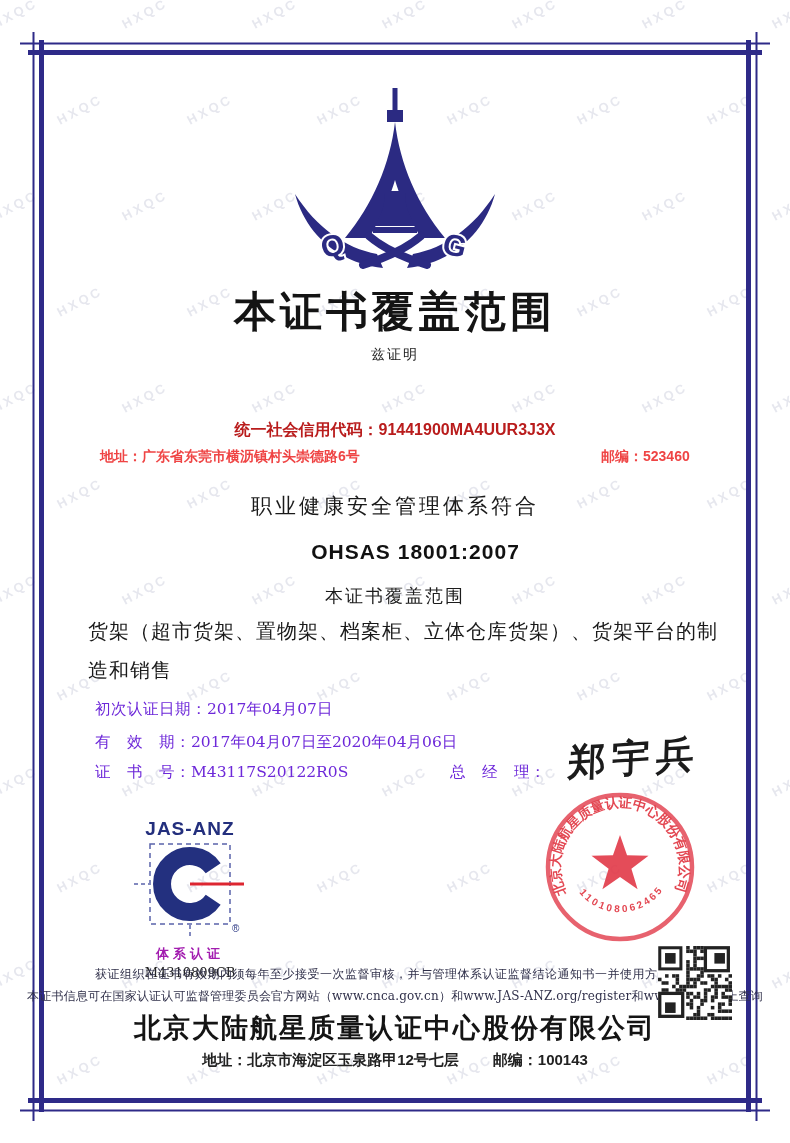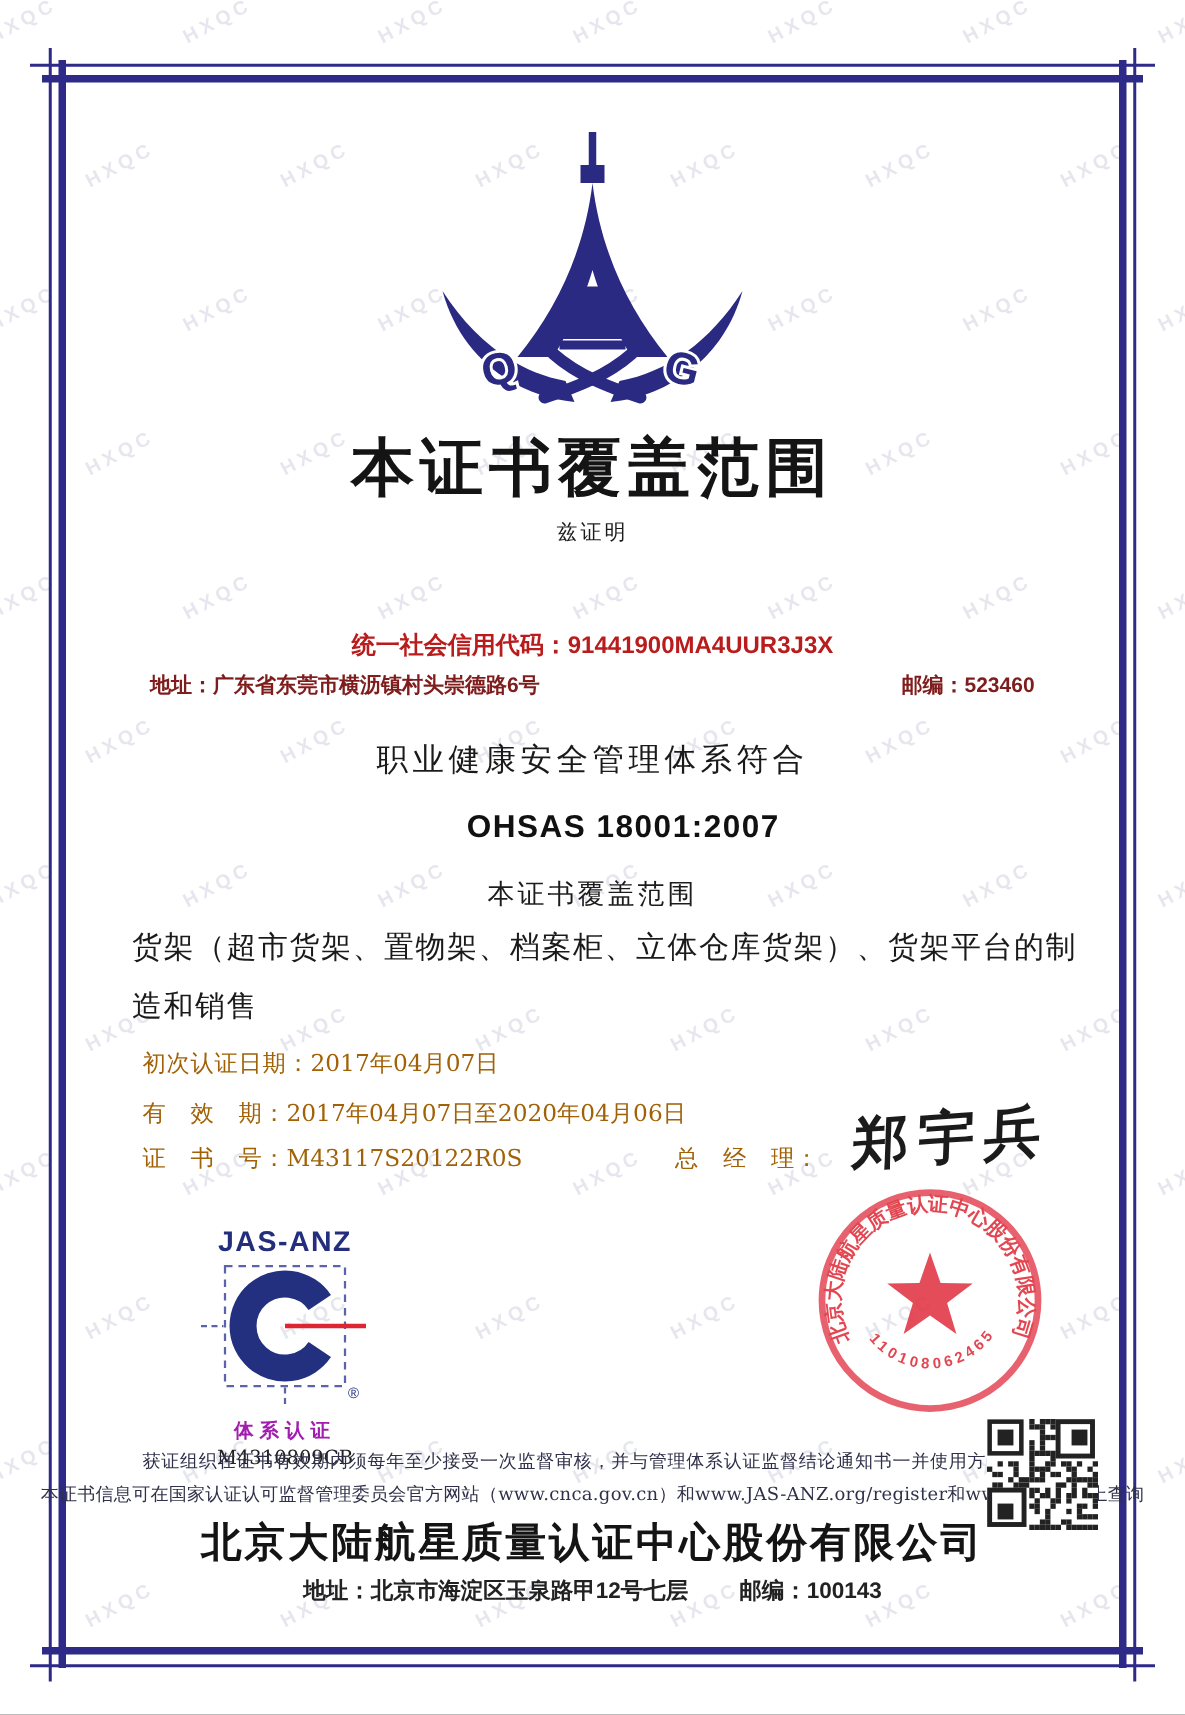--- a/index.html
+++ b/index.html
@@ -12,28 +12,28 @@
   
   .frame{position:absolute;left:0;top:0;z-index:1;}
   .content{position:absolute;inset:0;z-index:2;}
   .abs{position:absolute;}
   .ctr{left:0;right:0;text-align:center;}
   .sans{font-family:"Liberation Sans",sans-serif;}
   .title{top:284px;font-size:42px;font-weight:bold;letter-spacing:4px;color:#141414;}
   .certify{top:346px;font-size:14px;letter-spacing:2px;}
   .company{top:369px;font-size:31px;font-weight:bold;letter-spacing:1px;color:#161616;}
   .credit{top:420px;font-size:16px;font-weight:bold;color:#b91c1c;}
-  .addr-row{top:448px;font-size:14px;font-weight:bold;color:#7f1d1d;}
+  .addr-row{top:448px;font-size:14px;font-weight:bold;color:#ef4444;}
   .addr-left{left:100px;}
   .addr-right{left:601px;}
   .sys{top:492px;font-size:21px;letter-spacing:3px;color:#1a1a1a;}
   .standard{top:540px;font-size:21px;font-weight:bold;letter-spacing:1px;color:#111;padding-left:41px;}
   .scope-h{top:584px;font-size:18px;letter-spacing:2px;}
   .scope-t{top:612px;left:88px;width:632px;font-size:20px;line-height:39px;letter-spacing:1px;color:#1a1a1a;}
-  .frow{font-size:15.5px;color:#a16207;}
+  .frow{font-size:15.5px;color:#6d28d9;}
   .frow .lab{letter-spacing:0.5px;}
   .r1{top:699px;} .r2{top:732px;} .r3{top:762px;}
   .c-left{left:95px;} .c-right{left:450px;}
   .sig{left:568px;top:733px;font-size:38px;font-weight:bold;
        font-family:"DejaVu Serif",serif;transform:rotate(-4deg) skewX(-6deg);
        letter-spacing:6px;color:#1b1b1b;}
   
   .jas{left:132px;top:818px;width:116px;text-align:center;}
   .jas-title{font:bold 19px "Liberation Sans",sans-serif;color:#232f7d;letter-spacing:1px;}
   .jas-cap{font:bold 13px "Liberation Sans",sans-serif;letter-spacing:4px;color:#a21caf;margin-top:1px;}

